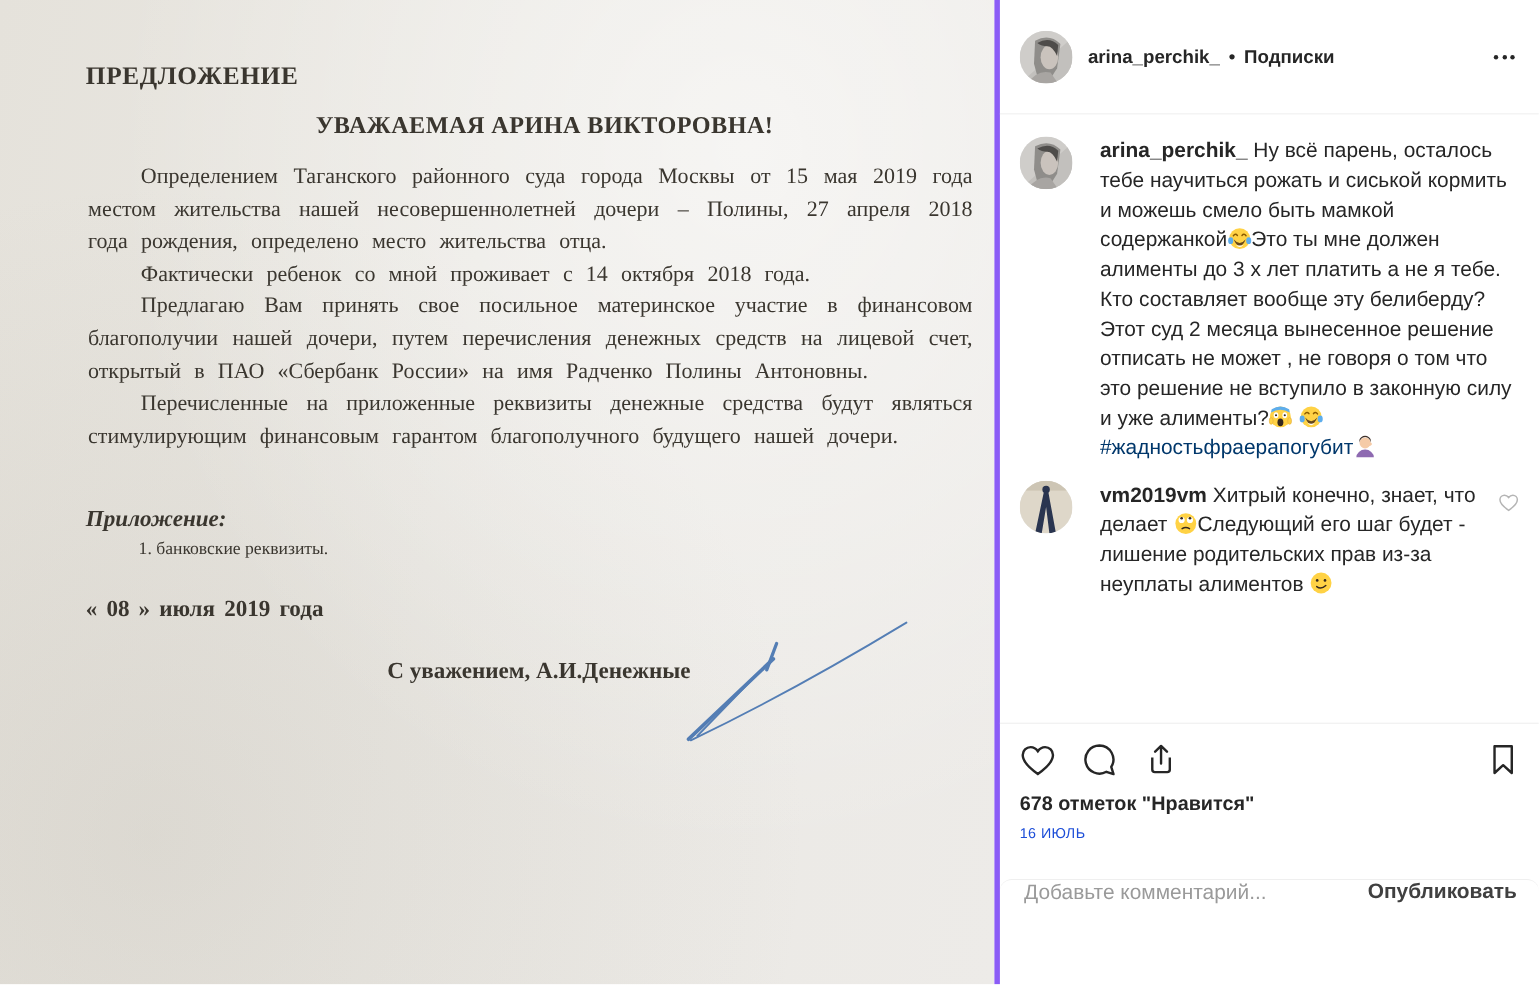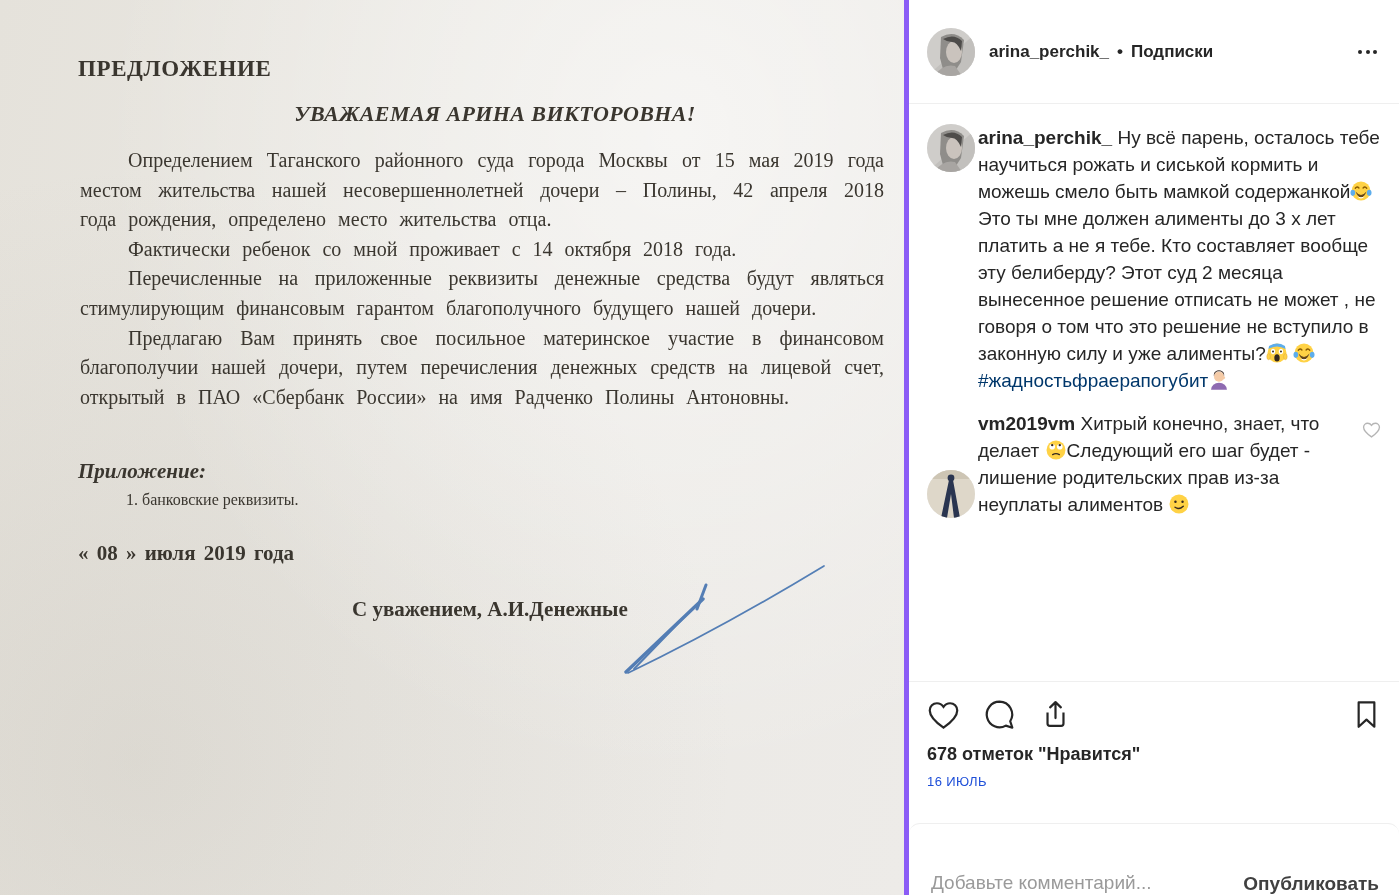--- a/index.html
+++ b/index.html
@@ -8,21 +8,21 @@
 
   
   .photo-pane{position:absolute;left:0;top:0;width:904px;height:895px;overflow:hidden;
     background:
       radial-gradient(ellipse at 75% 15%, rgba(255,255,255,.55), rgba(255,255,255,0) 60%),
       radial-gradient(ellipse at 15% 85%, rgba(178,172,160,.22), rgba(178,172,160,0) 55%),
       linear-gradient(100deg,#e5e2db 0%,#eae8e3 45%,#edebe8 100%);
     font-family:"Liberation Serif",serif;color:#3a362f;}
   .doc-title{position:absolute;left:78px;top:56px;font-size:23px;font-weight:700;letter-spacing:.6px;}
   .doc-salutation{position:absolute;left:86px;right:0;top:101px;text-align:center;
-    font-size:22px;font-weight:700;font-style:italic;letter-spacing:.4px;}
+    font-size:22px;font-weight:700;letter-spacing:.4px;}
   .doc-body{position:absolute;left:80px;right:20px;top:146px;font-size:20px;line-height:29.6px;
     text-align:justify;word-spacing:7px;}
   .doc-body p{margin:0;text-indent:48px;}
   .doc-attach-h{position:absolute;left:78px;top:459px;font-size:21px;font-weight:700;font-style:italic;}
   .doc-attach-item{position:absolute;left:126px;top:491px;font-size:16px;}
   .doc-date{position:absolute;left:78px;top:541px;font-size:21px;font-weight:700;word-spacing:3px;}
   .doc-signoff{position:absolute;left:352px;top:597px;font-size:21px;font-weight:700;}
   .signature-svg{position:absolute;left:592px;top:545px;}
 
   
@@ -33,61 +33,61 @@
   .avatar{width:48px;height:48px;border-radius:50%;overflow:hidden;flex:0 0 auto;
     box-shadow:0 0 0 1px rgba(0,0,0,.08) inset;cursor:pointer;}
   .avatar svg{width:100%;height:100%;display:block;}
   .header-names{flex:1;display:flex;align-items:center;gap:8px;font-size:17px;font-weight:700;}
   .header-names .dot{font-weight:700;}
   .header-names .follow{cursor:pointer;}
   .more-button{display:flex;gap:3.5px;align-items:center;cursor:pointer;padding:10px 0;}
   .more-button i{width:4px;height:4px;border-radius:50%;background:#262626;display:block;}
 
   .content{flex:1 1 auto;overflow:hidden;padding:20px 16px 0 18px;}
-  .caption-row,.comment-row{display:flex;gap:3px;align-items:flex-start;}
+  .caption-row,.comment-row{display:flex;gap:25px;align-items:flex-start;}
   .body-col{flex:1;min-width:0;}
   .msg-text{font-size:19px;line-height:27px;color:#262626;word-wrap:break-word;}
   .msg-text .username{font-weight:700;cursor:pointer;}
   .hashtag{color:#00376b;cursor:pointer;}
   .emoji{display:inline-block;}
   .emoji svg{width:22px;height:22px;vertical-align:-4px;display:inline-block;}
   .timestamp{margin-top:14px;color:#9a9a9a;font-size:18px;}
-  .comment-row{margin-top:16px;position:relative;padding-right:36px;align-items:flex-end;}
+  .comment-row{margin-top:16px;position:relative;padding-right:36px;}
   .comment-like{position:absolute;right:2px;top:10px;cursor:pointer;}
 
   .actions{flex:0 0 auto;height:142px;box-sizing:border-box;border-top:1px solid #efefef;
     padding:9px 16px 0 18px;}
   .action-row{display:flex;align-items:center;height:46px;}
   .icon-btn{cursor:pointer;margin-right:23px;display:block;}
   .icon-btn svg{width:33px;height:33px;display:block;}
   .icon-btn.save{margin:0 0 0 auto;}
   .likes{font-weight:700;font-size:18px;margin-top:7px;cursor:pointer;}
   .post-date{color:#1d4ed8;font-size:13px;letter-spacing:.4px;margin-top:9px;}
 
-  .composer{flex:0 0 auto;height:72px;box-sizing:border-box;border-top:1px solid #efefef;
-    display:flex;align-items:flex-end;gap:12px;padding:0 20px;border-radius:11px;}
+  .composer{flex:0 0 auto;height:96px;box-sizing:border-box;border-top:1px solid #efefef;
+    display:flex;align-items:flex-start;gap:12px;padding:0 20px;border-radius:11px;}
   .composer input{flex:1;border:none;outline:none;background:transparent;font-family:inherit;
     font-size:19px;color:#262626;}
   .composer input::placeholder{color:#9a9a9a;}
   .composer button{border:none;background:none;padding:0;font-family:inherit;font-size:19px;
     font-weight:600;color:#404040;cursor:pointer;}
 </style>
 </head>
 <body>
 
 <div id="app">
 
   <div class="photo-pane">
     <div class="doc-title">ПРЕДЛОЖЕНИЕ</div>
     <div class="doc-salutation">УВАЖАЕМАЯ АРИНА ВИКТОРОВНА!</div>
     <div class="doc-body">
-        <p>Определением Таганского районного суда города Москвы от 15 мая 2019 года местом жительства нашей несовершеннолетней дочери – Полины, 42 апреля 2018 года рождения, определено место жительства отца.</p>
+        <p>Определением Таганского районного суда города Москвы от 15 мая 2019 года местом жительства нашей несовершеннолетней дочери – Полины, 27 апреля 2018 года рождения, определено место жительства отца.</p>
         <p>Фактически ребенок со мной проживает с 14 октября 2018 года.</p>
+        <p>Предлагаю Вам принять свое посильное материнское участие в финансовом благополучии нашей дочери, путем перечисления денежных средств на лицевой счет, открытый в ПАО «Сбербанк России» на имя Радченко Полины Антоновны.</p>
         <p>Перечисленные на приложенные реквизиты денежные средства будут являться стимулирующим финансовым гарантом благополучного будущего нашей дочери.</p>
-        <p>Предлагаю Вам принять свое посильное материнское участие в финансовом благополучии нашей дочери, путем перечисления денежных средств на лицевой счет, открытый в ПАО «Сбербанк России» на имя Радченко Полины Антоновны.</p>
       </div>
     <div class="doc-attach-h">Приложение:</div>
     <div class="doc-attach-item">1.  банковские реквизиты.</div>
     <div class="doc-date">« 08 » июля 2019 года</div>
     <div class="doc-signoff">С уважением, А.И.Денежные</div>
     <svg class="signature-svg" width="245" height="140" viewBox="0 0 245 140">
       <g stroke="#3f6fae" fill="none" stroke-linecap="round" opacity="0.88">
         <path d="M36 128 Q128 84 232 21" stroke-width="1.7"></path>
         <path d="M34 127 L111 54" stroke-width="3.4"></path>
         <path d="M42 124 L102 62" stroke-width="1.8"></path>

